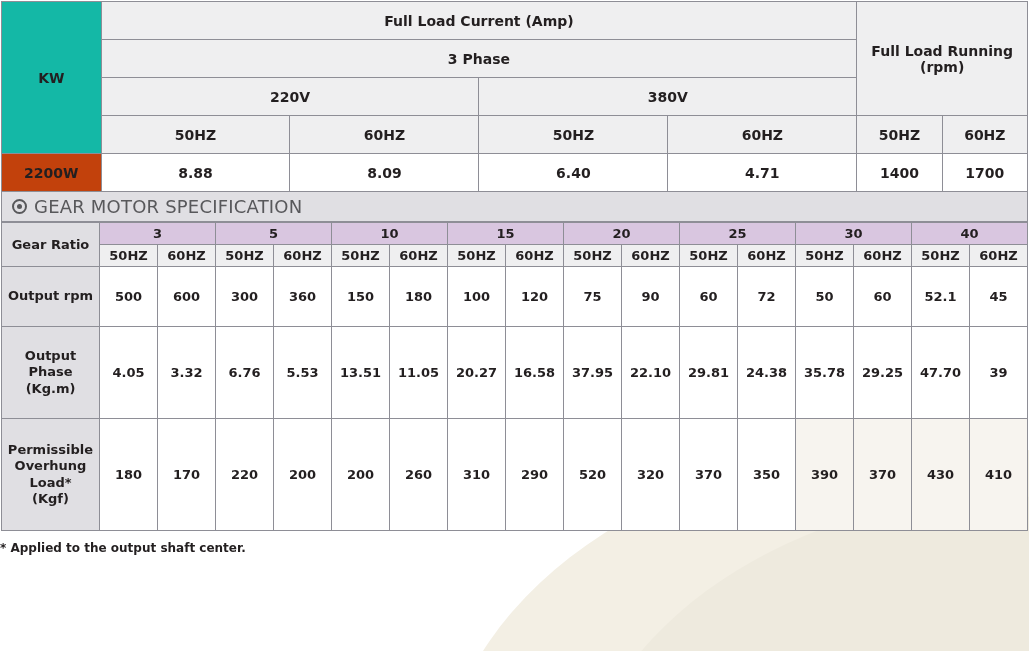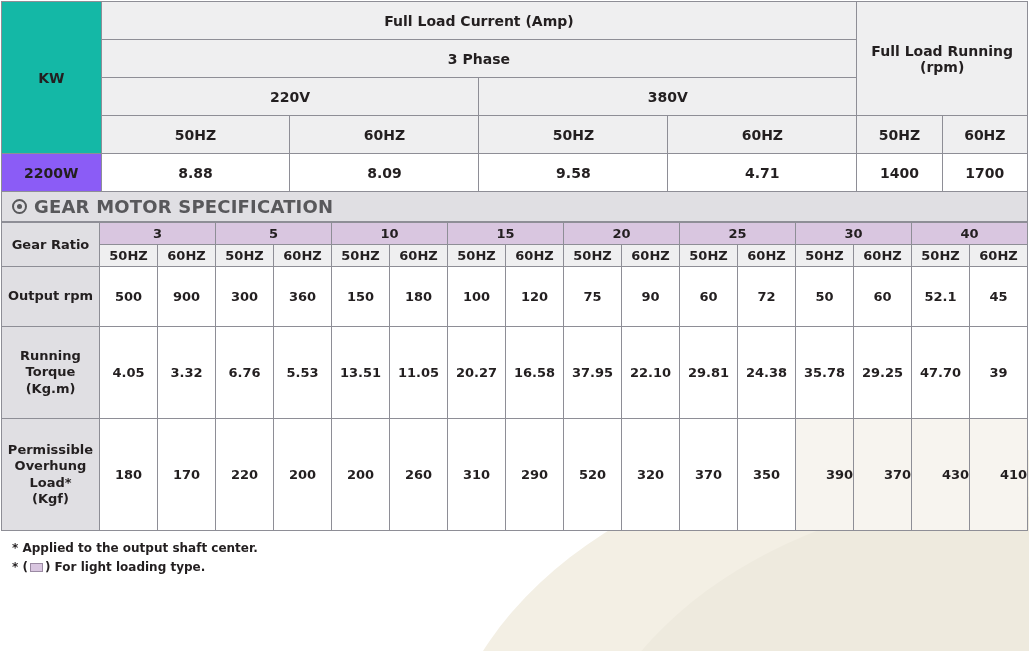--- a/index.html
+++ b/index.html
@@ -52,36 +52,36 @@
 
   
   #top-table { width: 1027px; margin: 1px 0 0 1px; }
   #top-table td { height: 38px; font-size: 14px; }
   .kw-head {
     background: #14b8a6;
     font-size: 15px;
   }
   .hdr-grey { background: #efeff0; font-size: 15px; }
   .hdr-grey-lg { background: #efeff0; font-size: 16px; }
-  .kw-row-label { background: #8b5cf6; font-size: 15px; }
+  .kw-row-label { background: #c2410c; font-size: 15px; }
 
   
   .section-bar {
     width: 1027px;
     margin-left: 1px;
     height: 30px;
     background: #e0dfe3;
     border: 1px solid #8e8e96;
     border-top: none;
     display: flex;
     align-items: center;
     padding-left: 10px;
     color: #58585b;
     font-size: 18px;
-    font-weight: bold;
+    font-weight: normal;
     letter-spacing: 0.2px;
   }
   .bullet-icon {
     display: inline-block;
     width: 15px; height: 15px;
     border: 2px solid #58585b;
     border-radius: 50%;
     position: relative;
     margin-right: 7px;
   }
@@ -115,28 +115,28 @@
     font-size: 12px;
     height: 22px;
   }
   .row-label {
     background: #e0dfe3;
     font-size: 12.5px;
     line-height: 1.25;
     padding: 2px;
   }
   .data-cell { font-size: 14px; }
-  .data-cell.light { background: #f7f4ef; text-align: right; }
+  .data-cell.light { background: #f7f4ef; }
   .r-outrpm td { height: 60px; }
   .r-torque td { height: 92px; }
   .r-load td { height: 112px; }
 
   
   .footnotes {
-    margin: 8px 0 0 12px;
+    margin: 8px 0 0 0;
     font-size: 12px;
     font-weight: bold;
     color: #231f20;
     line-height: 1.55;
   }
   .swatch {
     display: inline-block;
     width: 13px; height: 9px;
     background: #d9c6e0;
     border: 1px solid #9b8aa3;
@@ -185,21 +185,21 @@
           <td class="hdr-grey" colspan="2">60HZ</td>
           <td class="hdr-grey" colspan="2">50HZ</td>
           <td class="hdr-grey" colspan="2">60HZ</td>
           <td class="hdr-grey">50HZ</td>
           <td class="hdr-grey">60HZ</td>
         </tr>
         <tr>
           <td class="kw-row-label">2200W</td>
           <td colspan="2">8.88</td>
           <td colspan="2">8.09</td>
-          <td colspan="2">9.58</td>
+          <td colspan="2">6.40</td>
           <td colspan="2">4.71</td>
           <td>1400</td>
           <td>1700</td>
         </tr>
       </tbody>
     </table>
 
     <div class="section-bar">
       <span class="bullet-icon"></span>
       <span>GEAR MOTOR SPECIFICATION</span>
@@ -252,40 +252,40 @@
           <td class="hz-cell">60HZ</td>
           <td class="hz-cell">50HZ</td>
           <td class="hz-cell">60HZ</td>
           <td class="hz-cell">50HZ</td>
           <td class="hz-cell">60HZ</td>
         </tr>
 
         <tr class="r-outrpm">
           <td class="row-label">Output rpm</td>
           <td class="data-cell">500</td>
-          <td class="data-cell">900</td>
+          <td class="data-cell">600</td>
           <td class="data-cell">300</td>
           <td class="data-cell">360</td>
           <td class="data-cell">150</td>
           <td class="data-cell">180</td>
           <td class="data-cell">100</td>
           <td class="data-cell">120</td>
           <td class="data-cell">75</td>
           <td class="data-cell">90</td>
           <td class="data-cell">60</td>
           <td class="data-cell">72</td>
           <td class="data-cell">50</td>
           <td class="data-cell">60</td>
           <td class="data-cell">52.1</td>
           <td class="data-cell">45</td>
         </tr>
 
         <tr class="r-torque">
           <td class="row-label">
-            <div>Running Torque</div>
+            <div>Output Phase</div>
             <div>(Kg.m)</div>
           </td>
           <td class="data-cell">4.05</td>
           <td class="data-cell">3.32</td>
           <td class="data-cell">6.76</td>
           <td class="data-cell">5.53</td>
           <td class="data-cell">13.51</td>
           <td class="data-cell">11.05</td>
           <td class="data-cell">20.27</td>
           <td class="data-cell">16.58</td>
@@ -320,19 +320,16 @@
           <td class="data-cell light">390</td>
           <td class="data-cell light">370</td>
           <td class="data-cell light">430</td>
           <td class="data-cell light">410</td>
         </tr>
       </tbody>
     </table>
 
     <div class="footnotes">
       <div>* Applied to the output shaft center.</div>
-      <div>
-        <span>* (</span><span class="swatch"></span><span>) For light loading type.</span>
-      </div>
     </div>
 
   </div>
 </div>
 
 </body></html>

